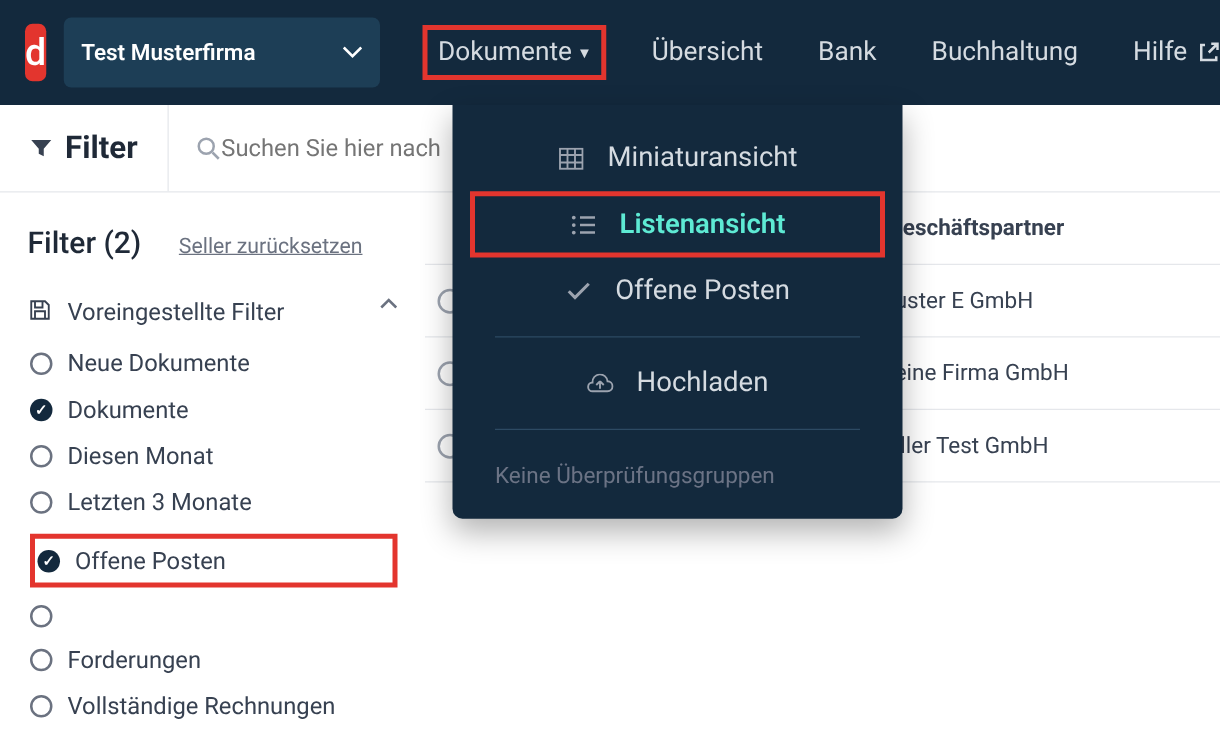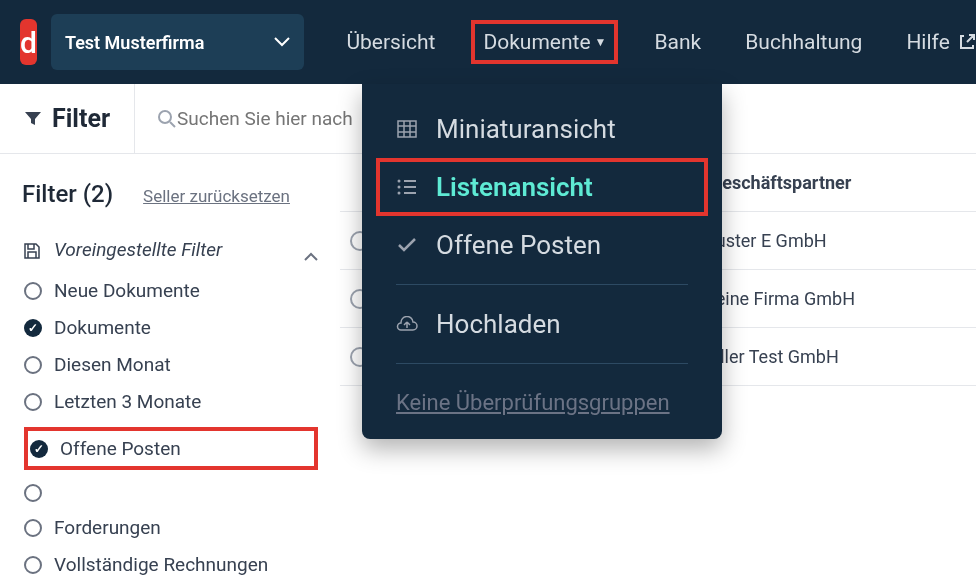--- a/index.html
+++ b/index.html
@@ -20,68 +20,68 @@
 .filter-btn { display: flex; align-items: center; gap: 10px; padding: 0 24px; height: 100%; border-right: 1px solid #e5e7eb; font-size: 25px; font-weight: 700; color: #1f2937; }
 .search-box { display: flex; align-items: center; gap: 0; padding: 0 22px; flex: 1; justify-content: flex-end; }
 .search-input { border: none; outline: none; font-size: 19px; color: #9ca3af; width: 100%; }
 
 .content { display: flex; position: relative; }
 .sidebar { width: 340px; padding: 26px 22px; }
 .filter-header { display: flex; align-items: baseline; gap: 30px; margin-bottom: 30px; }
 .filter-title { font-size: 24px; font-weight: 500; color: #1f2937; }
 .reset-link { font-size: 17px; color: #6b7280; text-decoration: underline; }
 
-.preset-header { display: flex; align-items: flex-end; gap: 12px; margin-bottom: 18px; cursor: pointer; font-style: italic; }
+.preset-header { display: flex; align-items: flex-start; gap: 12px; margin-bottom: 18px; cursor: pointer; }
 .preset-title { font-size: 19px; color: #374151; flex: 1; }
 .collapse-chevron { color: #6b7280; }
 
 .filter-list { display: flex; flex-direction: column; gap: 14px; padding-left: 2px; }
 .filter-item { display: flex; align-items: center; gap: 12px; font-size: 19px; color: #374151; cursor: pointer; }
 .filter-item.highlighted { border: 4px solid #e3352e; padding: 6px 2px; }
 .radio-empty { width: 18px; height: 18px; border: 2px solid #6b7280; border-radius: 50%; flex-shrink: 0; }
 .radio-checked { width: 18px; height: 18px; border-radius: 50%; background: #13293d; display: flex; align-items: center; justify-content: center; flex-shrink: 0; }
 .radio-checked::after { content: "✓"; color: #fff; font-size: 12px; font-weight: bold; }
 
 .main { flex: 1; position: relative; }
 .table { width: 100%; }
 .table-header { display: flex; padding: 18px 0 18px 10px; border-bottom: 1px solid #e5e7eb; }
 .table-row { display: flex; padding: 18px 0 18px 10px; border-bottom: 1px solid #e5e7eb; align-items: center; }
 .row-radio { width: 20px; height: 20px; border: 2px solid #9ca3af; border-radius: 50%; margin-right: 330px; }
 .partner-header { font-size: 18px; font-weight: 700; color: #374151; margin-left: 360px; }
 .partner-cell { font-size: 18px; color: #374151; }
 
 .dropdown { position: absolute; top: 84px; left: 362px; width: 360px; background: #13293d; border-radius: 0 0 8px 8px; padding: 16px 0 18px; z-index: 100; box-shadow: 0 10px 25px rgba(0,0,0,0.3); }
-.dropdown-item { display: flex; align-items: center; gap: 18px; padding: 14px 34px; color: #d5dbe1; font-size: 26px; cursor: pointer; }
+.dropdown-item { display: flex; align-items: center; gap: 18px; padding: 14px 34px; color: #d5dbe1; font-size: 22px; cursor: pointer; justify-content: center; }
 .dropdown-item.highlighted { border: 4px solid #e3352e; margin: 0 14px; padding: 10px 16px; }
 .dropdown-item.highlighted .dd-label { color: #5eead4; font-weight: 600; }
 .dd-icon { width: 22px; display: flex; justify-content: center; color: #9ca3af; }
 .dropdown-divider { height: 1px; background: #2d4a63; margin: 10px 34px; }
-.dropdown-footer { padding: 16px 34px 6px; color: #6b7385; font-size: 22px; text-decoration: underline; }
+.dropdown-footer { padding: 16px 34px 6px; color: #6b7385; font-size: 18px; }
 
 svg { display: block; }
 </style>
 </head>
 <body>
 
 <div class="topbar">
   <div class="logo">d</div>
   <div class="org-selector">
     <span class="org-name">Test Musterfirma</span>
     <span class="chevron-down">
       <svg width="16" height="10" viewBox="0 0 16 10">
           <path d="M1 1l7 7 7-7" stroke="currentColor" stroke-width="2" fill="none"></path>
         </svg>
     </span>
   </div>
   <div class="nav">
-    <div class="nav-item">Übersicht</div>
     <div class="nav-item highlighted">
       <span>Dokumente</span>
       <span class="nav-caret">▼</span>
     </div>
+    <div class="nav-item">Übersicht</div>
     <div class="nav-item">Bank</div>
     <div class="nav-item">Buchhaltung</div>
     <div class="nav-item">
       <span>Hilfe</span>
       <span style="margin-left:4px;">
         <svg width="18" height="18" viewBox="0 0 18 18">
             <path d="M6 3H3v12h12v-3M9 9l7-7M11 2h5v5" stroke="currentColor" stroke-width="2" fill="none"></path>
           </svg>
       </span>
     </div>

